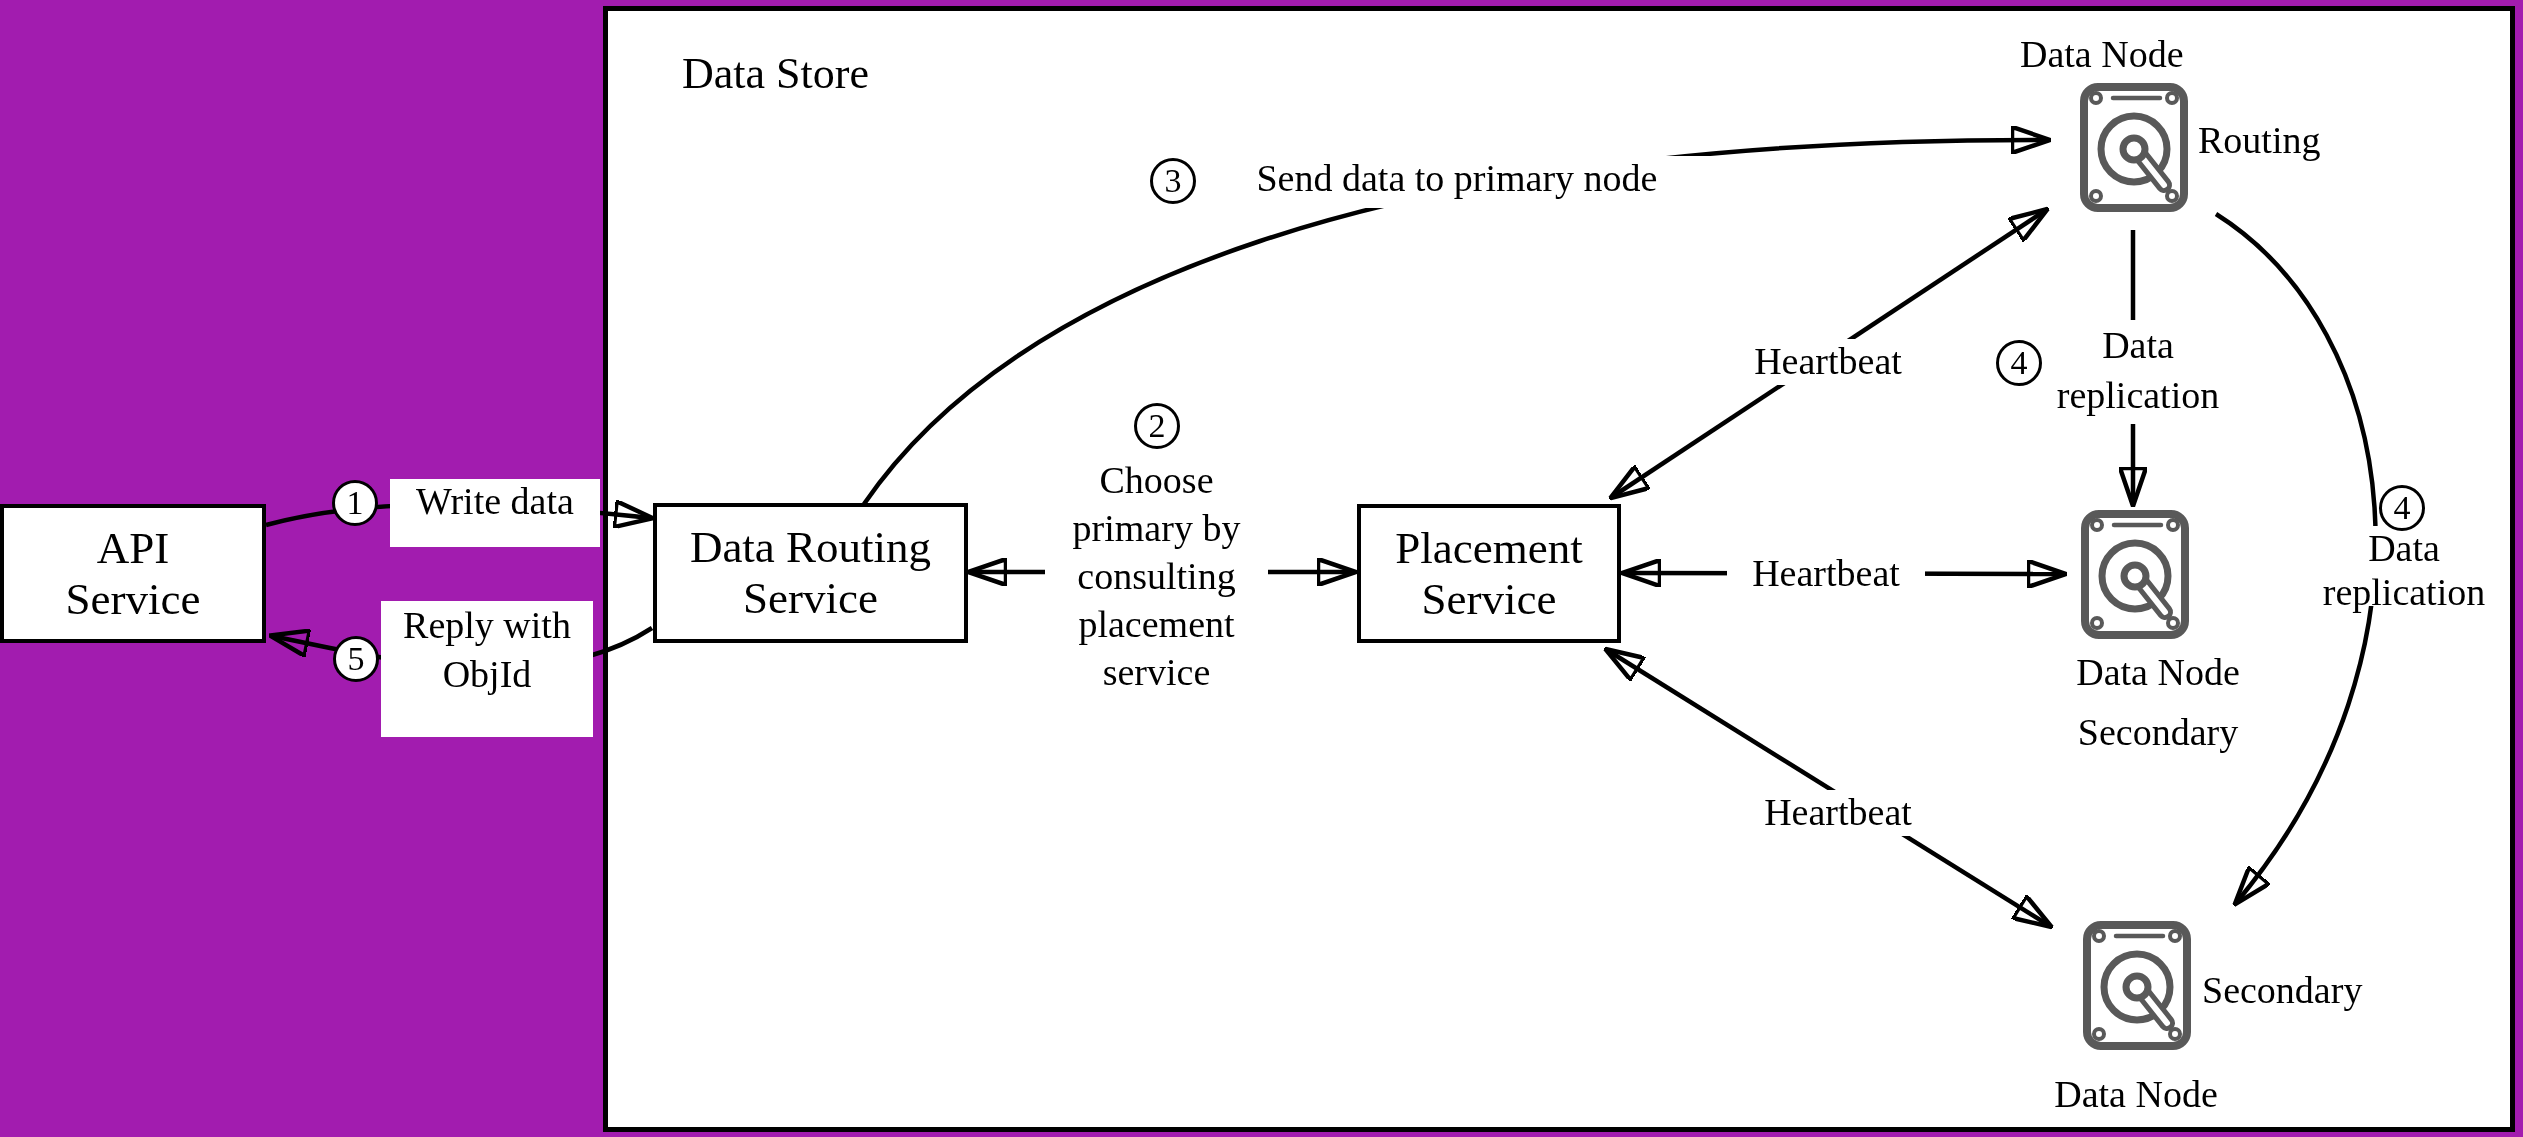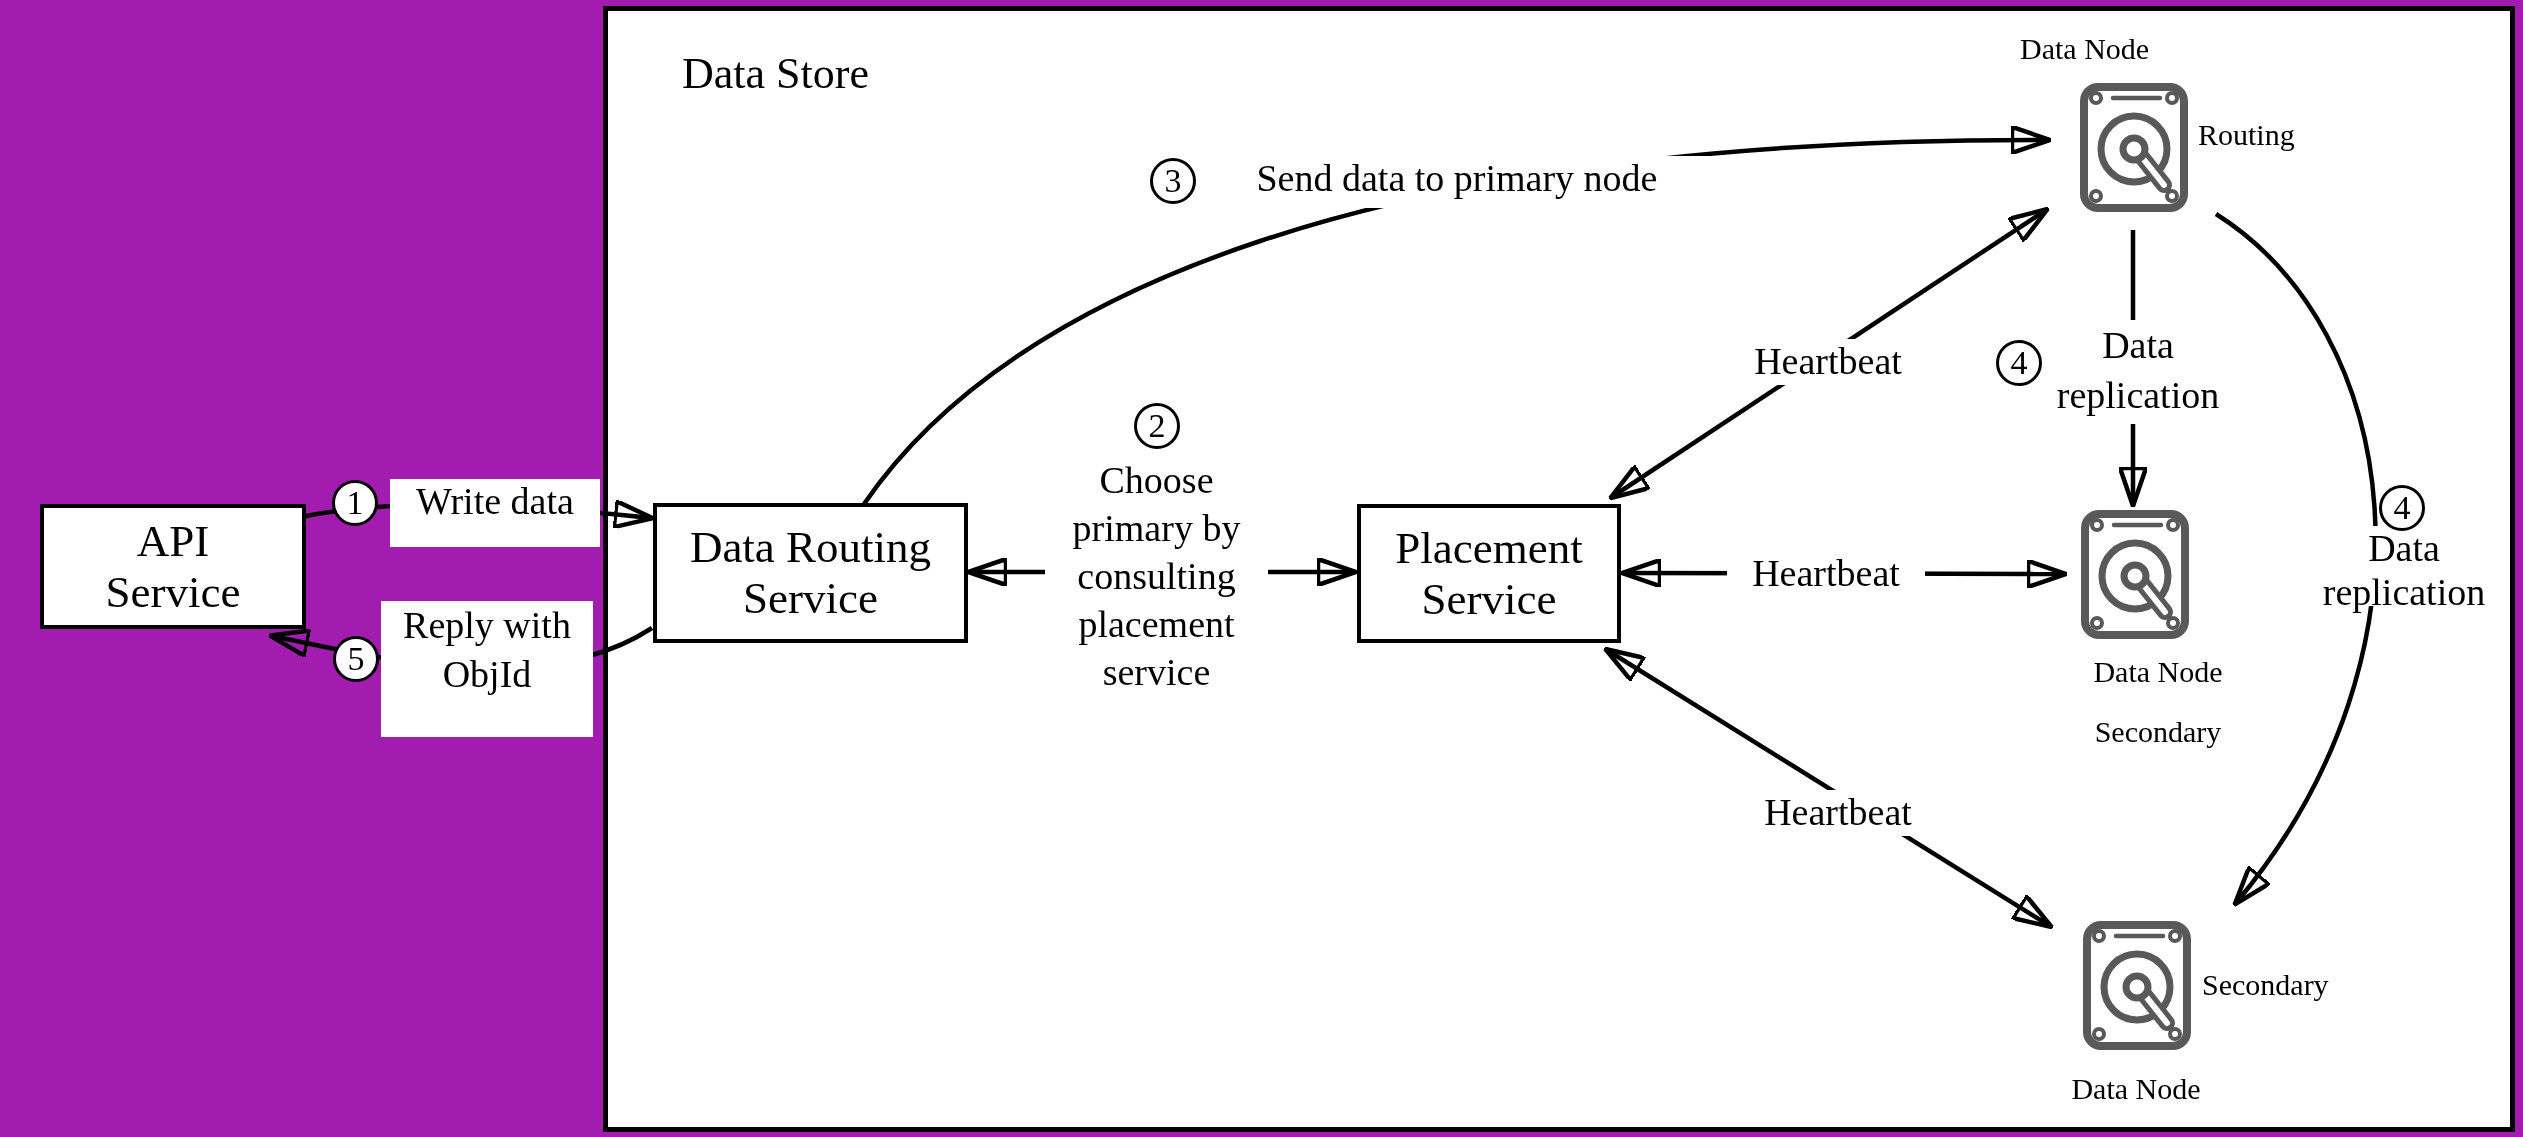--- a/index.html
+++ b/index.html
@@ -13,40 +13,40 @@
     background:#fff; border:5px solid #000; box-sizing:border-box; z-index:1;
   }
   svg.connectors { position:absolute; left:0; top:0; z-index:2; pointer-events:none; }
   svg.connectors path { fill:none; stroke:#000; stroke-width:4.5px; }
 
   .node-box {
     position:absolute; background:#fff; border:4px solid #000; box-sizing:border-box;
     display:flex; flex-direction:column; align-items:center; justify-content:center;
     font-size:45px; line-height:51px; text-align:center; z-index:3;
   }
-  .box-api       { left:0px;    top:504px; width:266px; height:125px;margin-left:40px; }
+  .box-api       { left:0px;    top:504px; width:266px; height:139px; }
   .box-routing   { left:653px;  top:503px; width:315px; height:140px; }
   .box-placement { left:1357px; top:504px; width:264px; height:139px; }
 
   .lbl {
     position:absolute; background:#fff; z-index:3; font-size:38px;
     display:flex; flex-direction:column; align-items:center; 
     text-align:center; white-space:nowrap;
   }
   .lbl-write   { left:390px;  top:479px; width:210px; height:68px; }
   .lbl-reply   { left:381px;  top:601px; width:212px; height:136px; line-height:49px; }
   .lbl-choose  { left:1045px; top:456px; width:223px; height:240px; line-height:48px; }
   .lbl-send    { left:1199px; top:156px; width:516px; height:52px; }
   .lbl-hb-top  { left:1727px; top:339px; width:202px; height:46px; }
   .lbl-hb-mid  { left:1727px; top:551px; width:198px; height:42px; }
   .lbl-hb-bot  { left:1737px; top:790px; width:202px; height:46px; }
   .lbl-repl-mid{ left:2048px; top:320px; width:180px; height:104px; line-height:50px; }
   .lbl-repl-bot{ left:2307px; top:526px; width:194px; height:80px;  line-height:44px; }
 
-  .free-text { position:absolute; z-index:3; font-size:30px; white-space:nowrap; }
+  .free-text { position:absolute; z-index:3; font-size:38px; white-space:nowrap; }
   .t-datastore   { left:682px;  top:48px;  font-size:44px; }
   .t-dn-top      { left:2020px; top:32px; }
   .t-primary     { left:2198px; top:118px; }
   .t-dn-mid      { left:2028px; top:642px; width:260px; text-align:center; line-height:60px; white-space:normal; }
   .t-sec-bot     { left:2202px; top:968px; }
   .t-dn-bot      { left:2016px; top:1072px; width:240px; text-align:center; }
 
   .num {
     position:absolute; z-index:4; width:46px; height:46px; box-sizing:border-box;
     border:3px solid #000; border-radius:50%; background:#fff;

